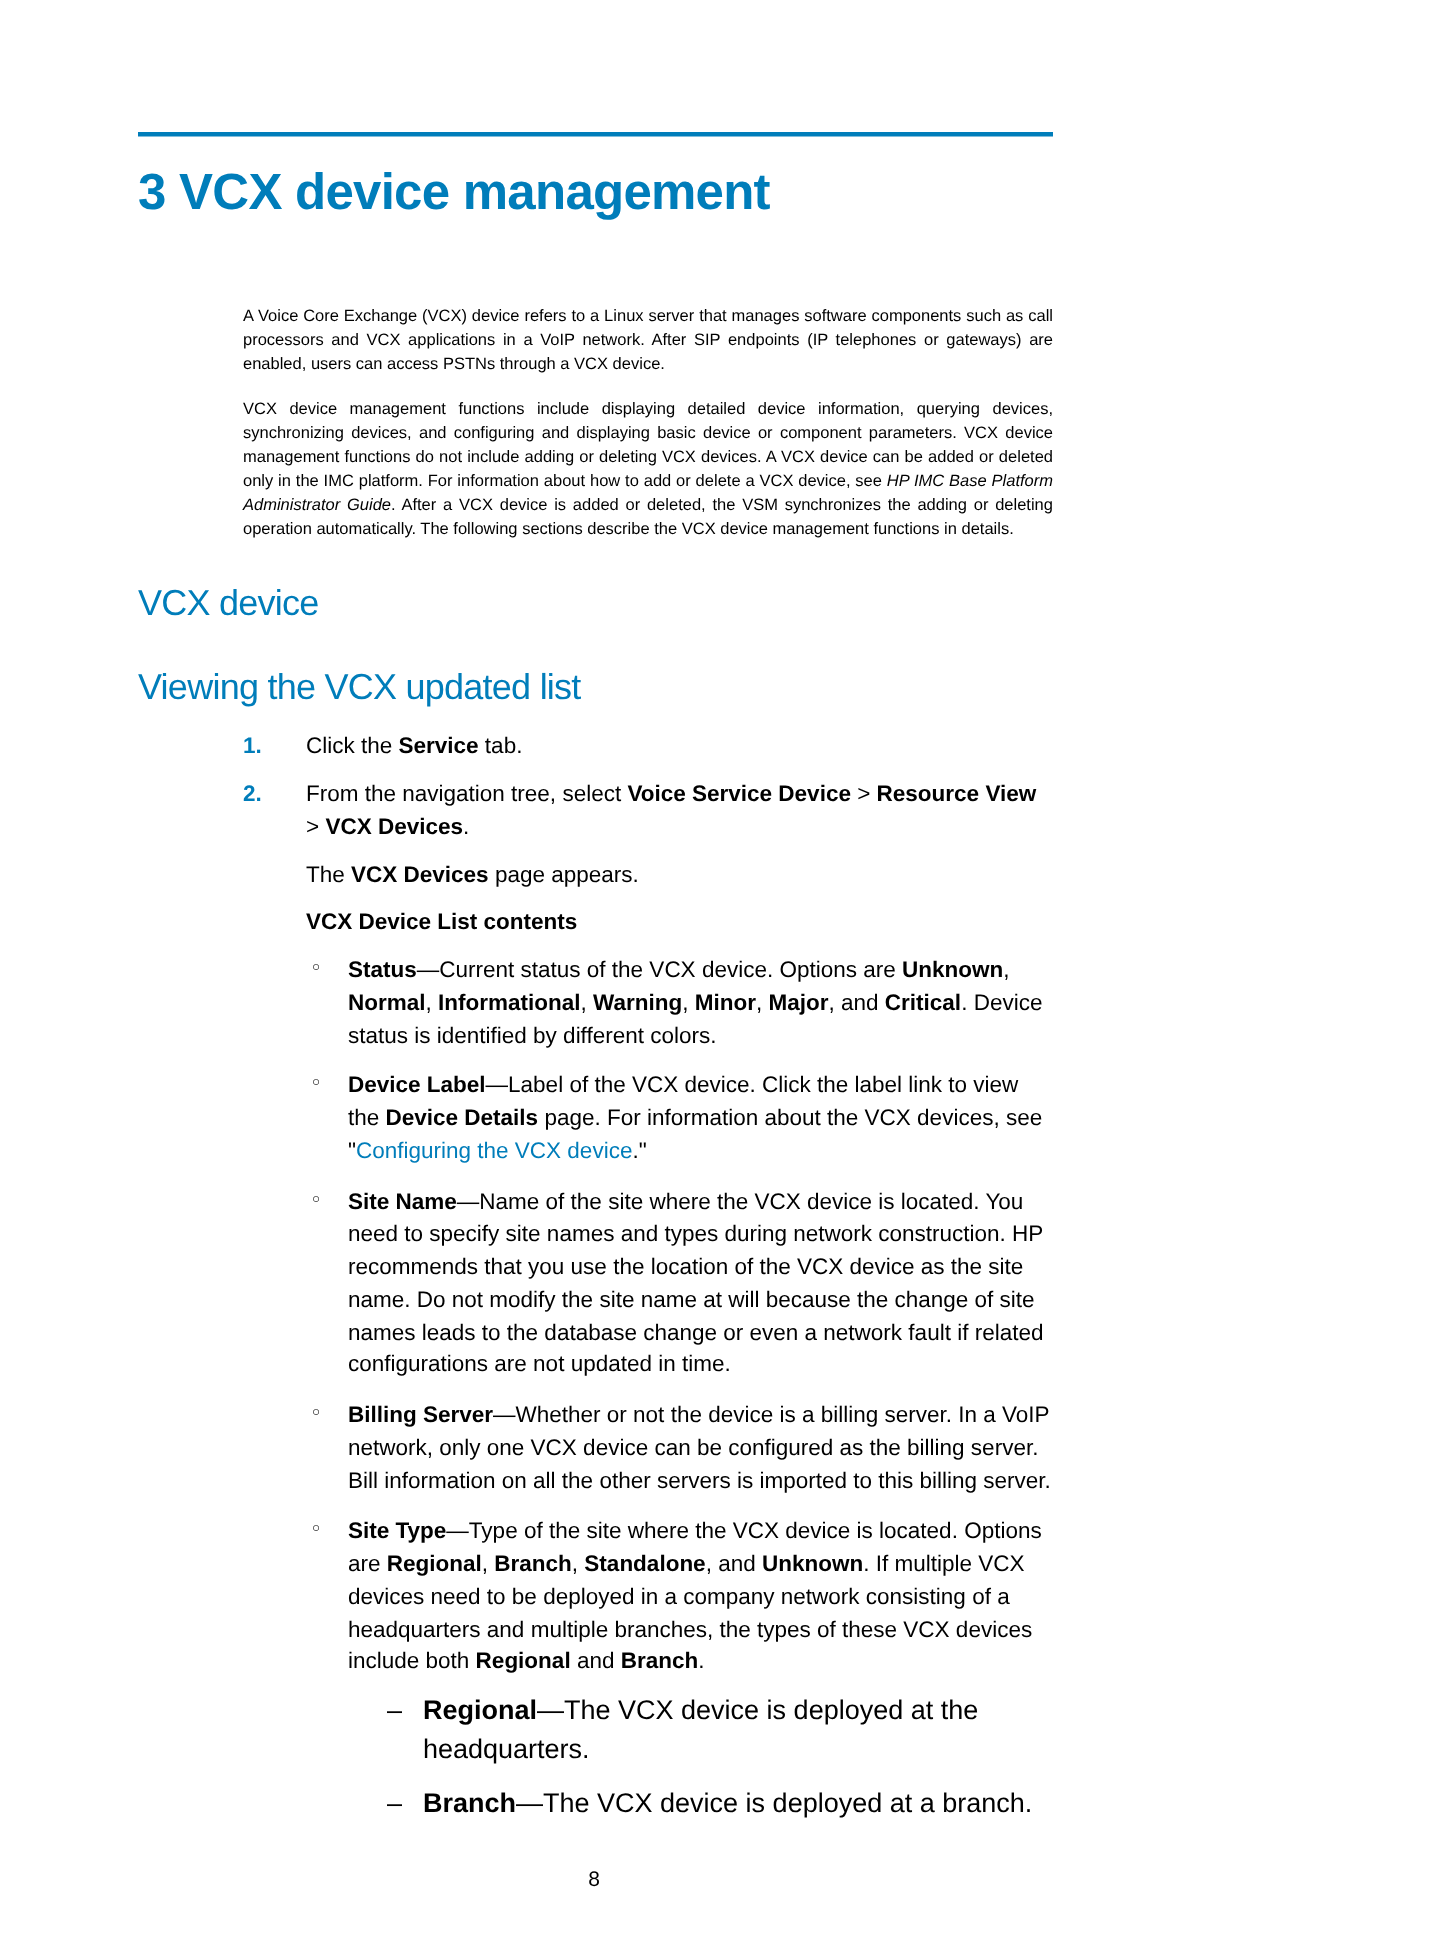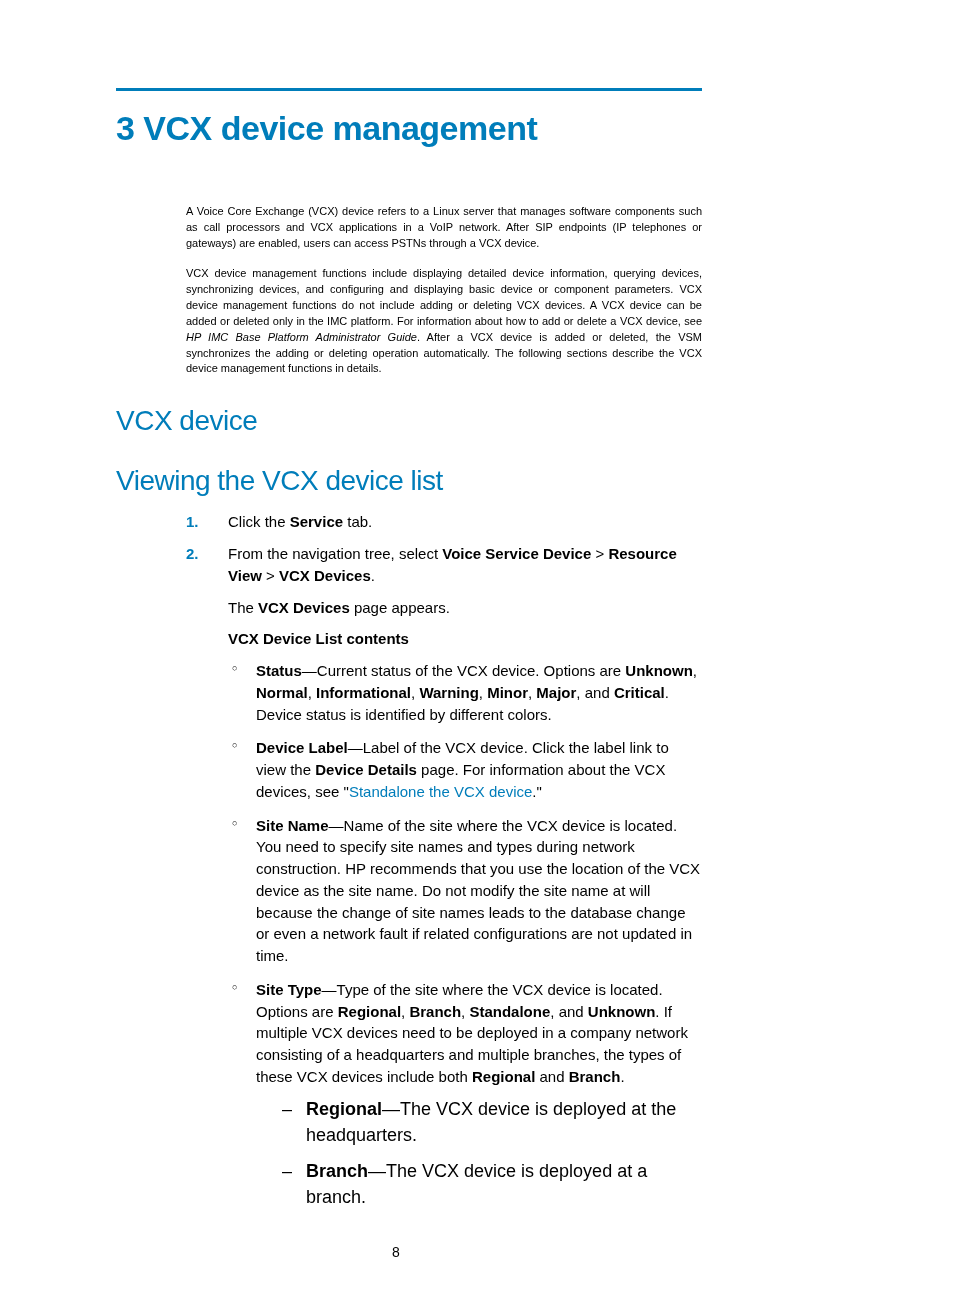--- a/index.html
+++ b/index.html
@@ -8,38 +8,38 @@
     padding: 0;
     width: 954px;
     background: #fff;
     font-family: Arial, Helvetica, sans-serif;
     color: #000;
   }
   .page {
     box-sizing: border-box;
     width: 792px;
     min-height: 1296px;
-    padding: 88px 90px 40px 116px;
+    padding: 88px 90px 40px 92px;
     position: relative;
   }
   .rule {
     border-top: 3px solid #007dba;
     margin-bottom: 18px;
   }
   h1.chapter {
     color: #007dba;
     font-size: 34px;
     font-weight: bold;
     margin: 0 0 56px 0;
     letter-spacing: -0.5px;
   }
   h2.section {
     color: #007dba;
     font-weight: normal;
-    font-size: 28px;
+    font-size: 24px;
     margin: 28px 0 14px 0;
     letter-spacing: -0.5px;
   }
   .body-indent {
     margin-left: 70px;
     margin-right: 0;
   }
   p.body {
     font-size: 11px;
     line-height: 1.45;
@@ -137,43 +137,46 @@
 
   <div class="body-indent">
     <p class="body justify">A Voice Core Exchange (VCX) device refers to a Linux server that manages software components such as call processors and VCX applications in a VoIP network. After SIP endpoints (IP telephones or gateways) are enabled, users can access PSTNs through a VCX device.</p>
     <p class="body justify">
       <span>VCX device management functions include displaying detailed device information, querying devices, synchronizing devices, and configuring and displaying basic device or component parameters. VCX device management functions do not include adding or deleting VCX devices. A VCX device can be added or deleted only in the IMC platform. For information about how to add or delete a VCX device, see </span><span class="italic">HP IMC Base Platform Administrator Guide</span><span>. After a VCX device is added or deleted, the VSM synchronizes the adding or deleting operation automatically. The following sections describe the VCX device management functions in details.</span>
     </p>
   </div>
 
   <h2 class="section">VCX device</h2>
 
-  <h2 class="section">Viewing the VCX device list</h2>
+  <h2 class="section">Viewing the VCX updated list</h2>
   <div class="body-indent">
     <ol class="steps">
       <li>
         <span>Click the </span><span class="bold">Service</span><span> tab.</span>
       </li>
       <li>
         <span>From the navigation tree, select </span><span class="bold">Voice Service Device</span><span> &gt; </span><span class="bold">Resource View</span><span> &gt; </span><span class="bold">VCX Devices</span><span>.</span>
 
         <div class="sub-para">
           <span>The </span><span class="bold">VCX Devices</span><span> page appears.</span>
         </div>
         <div class="sub-para bold">VCX Device List contents</div>
 
         <ul class="bullets">
           <li>
             <span class="bold">Status</span><span>—Current status of the VCX device. Options are </span><span class="bold">Unknown</span><span>, </span><span class="bold">Normal</span><span>, </span><span class="bold">Informational</span><span>, </span><span class="bold">Warning</span><span>, </span><span class="bold">Minor</span><span>, </span><span class="bold">Major</span><span>, and </span><span class="bold">Critical</span><span>. Device status is identified by different colors.</span>
           </li>
           <li>
-            <span class="bold">Device Label</span><span>—Label of the VCX device. Click the label link to view the </span><span class="bold">Device Details</span><span> page. For information about the VCX devices, see "</span><a class="xref">Standalone the VCX device</a><span>."</span>
+            <span class="bold">Device Label</span><span>—Label of the VCX device. Click the label link to view the </span><span class="bold">Device Details</span><span> page. For information about the VCX devices, see "</span><a class="xref">Configuring the VCX device</a><span>."</span>
           </li>
           <li>
             <span class="bold">Site Name</span><span>—Name of the site where the VCX device is located. You need to specify site names and types during network construction. HP recommends that you use the location of the VCX device as the site name. Do not modify the site name at will because the change of site names leads to the database change or even a network fault if related configurations are not updated in time.</span>
+          </li>
+          <li>
+            <span class="bold">Billing Server</span><span>—Whether or not the device is a billing server. In a VoIP network, only one VCX device can be configured as the billing server. Bill information on all the other servers is imported to this billing server.</span>
           </li>
           <li>
             <span class="bold">Site Type</span><span>—Type of the site where the VCX device is located. Options are </span><span class="bold">Regional</span><span>, </span><span class="bold">Branch</span><span>, </span><span class="bold">Standalone</span><span>, and </span><span class="bold">Unknown</span><span>. If multiple VCX devices need to be deployed in a company network consisting of a headquarters and multiple branches, the types of these VCX devices include both </span><span class="bold">Regional</span><span> and </span><span class="bold">Branch</span><span>.</span>
             <ul class="dashes">
               <li>
                 <span class="bold">Regional</span><span>—The VCX device is deployed at the headquarters.</span>
               </li>
               <li>
                 <span class="bold">Branch</span><span>—The VCX device is deployed at a branch.</span>
               </li>

